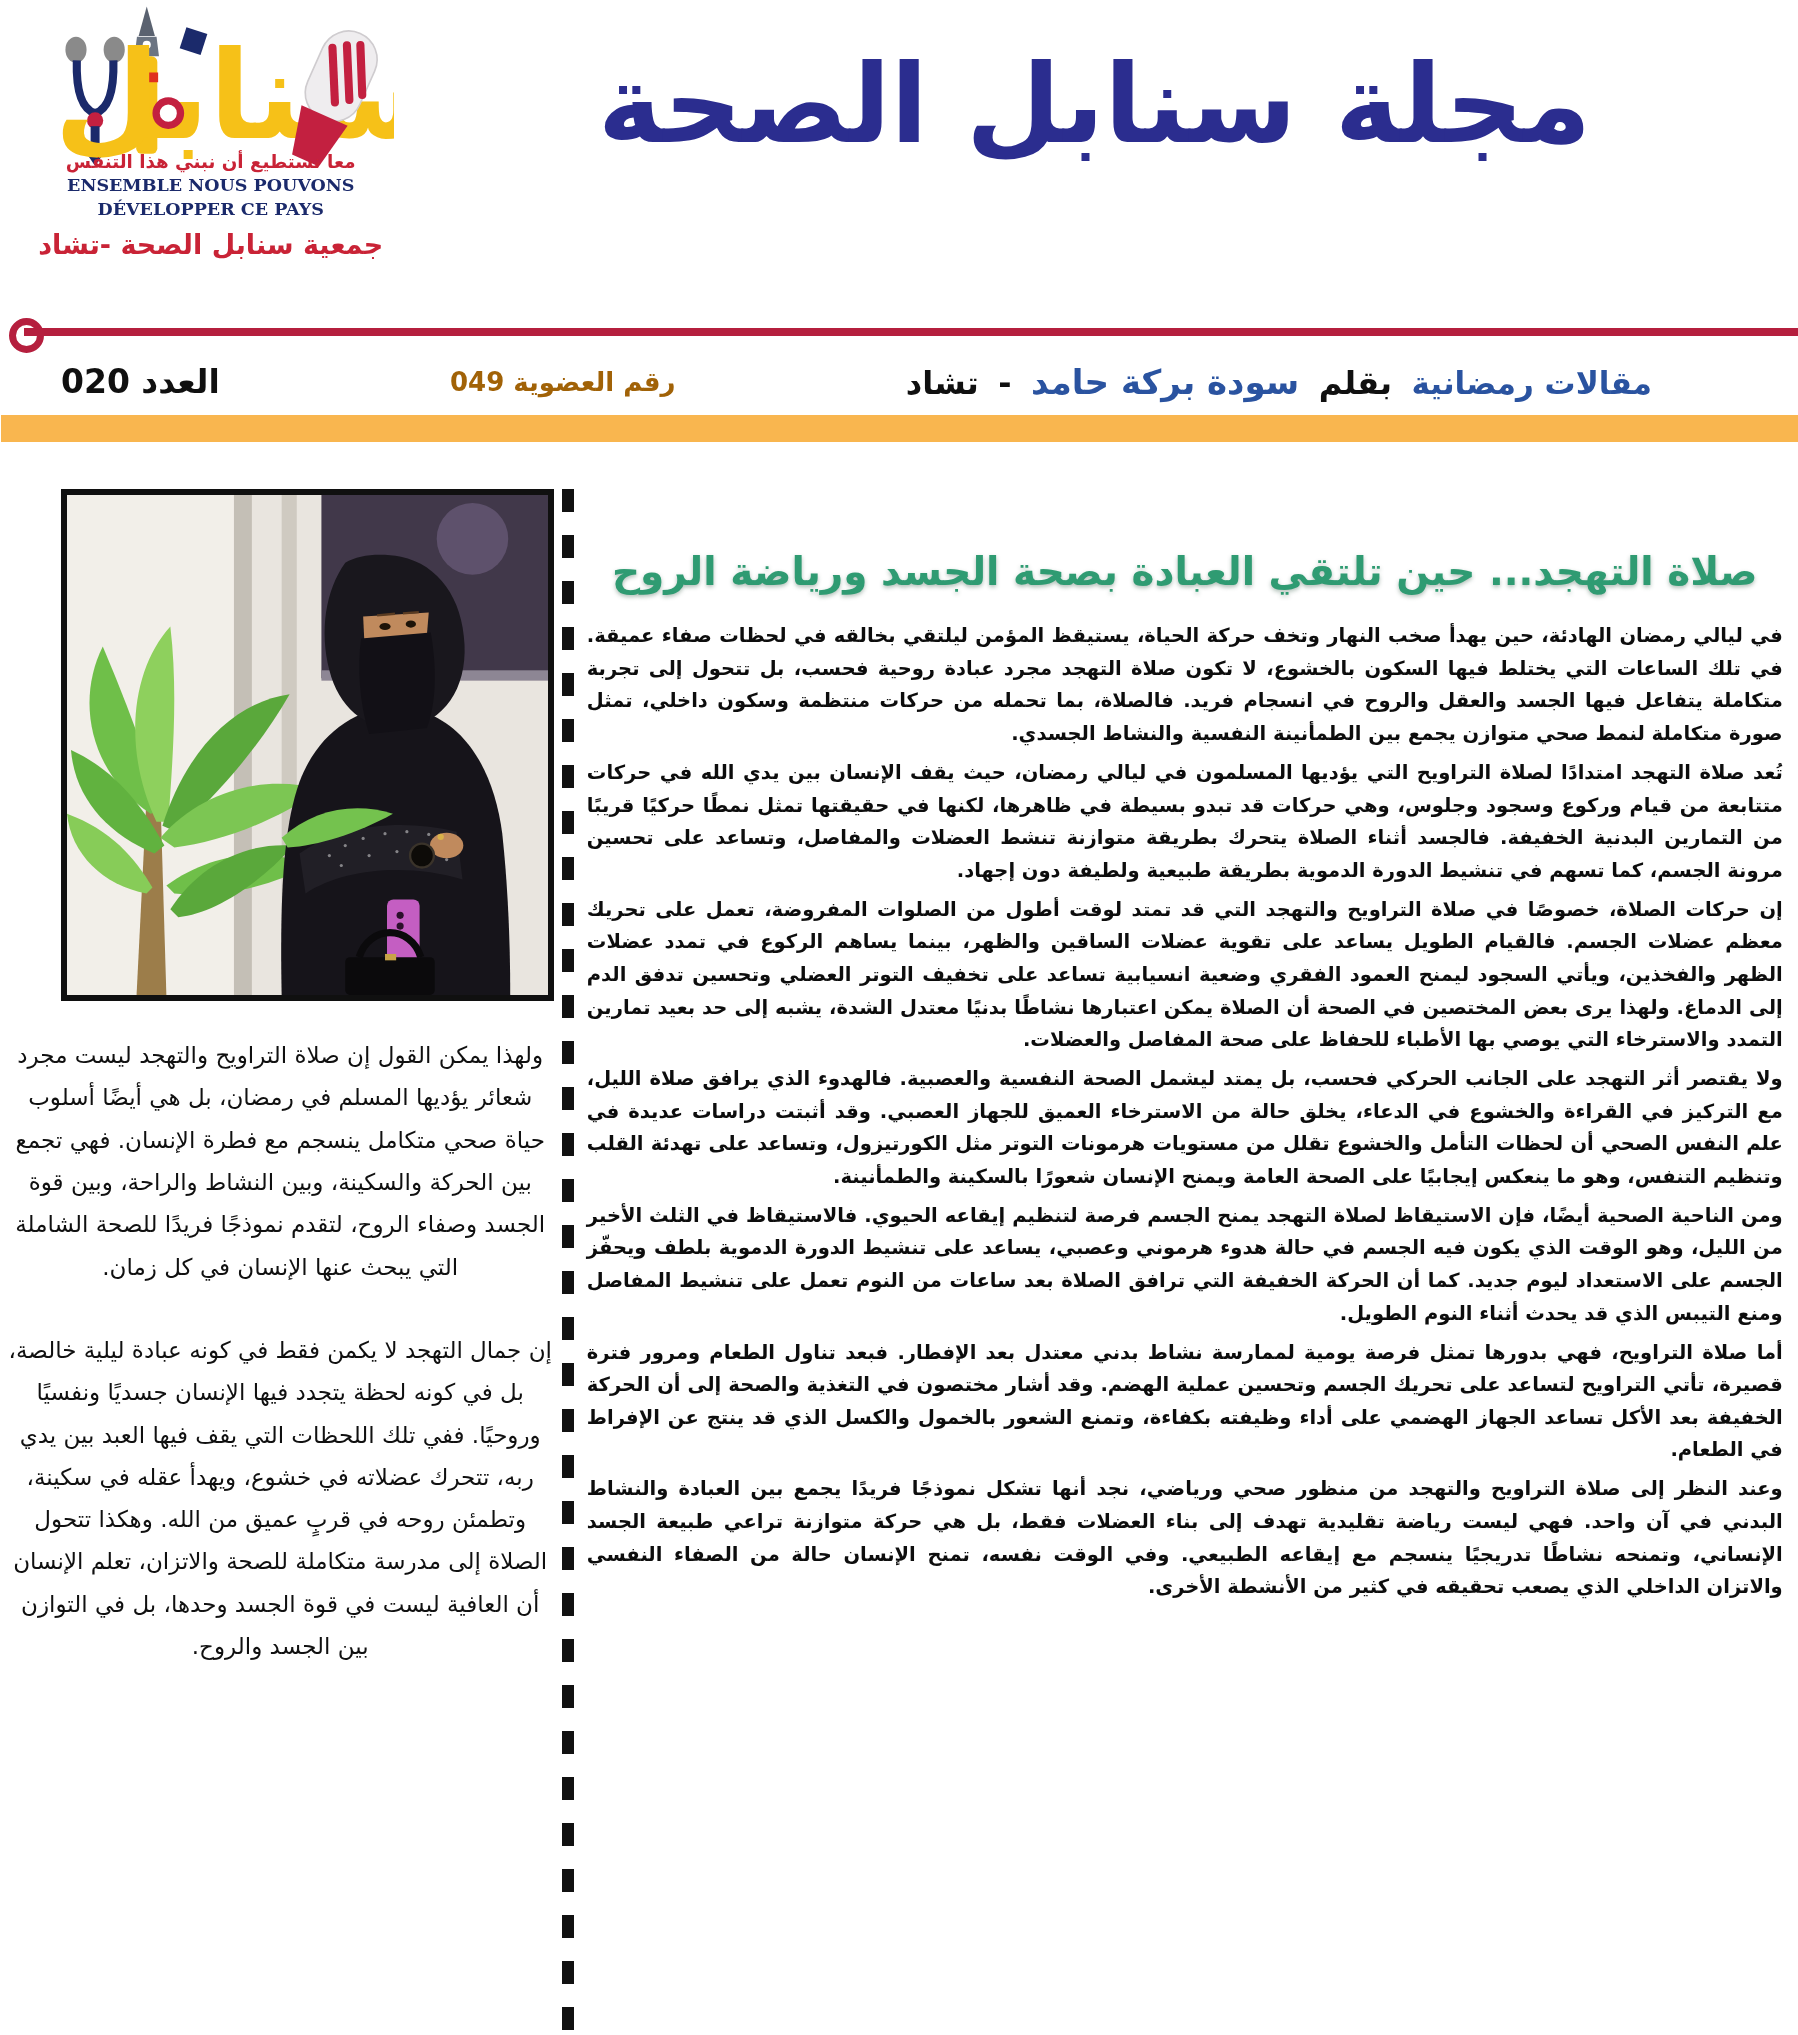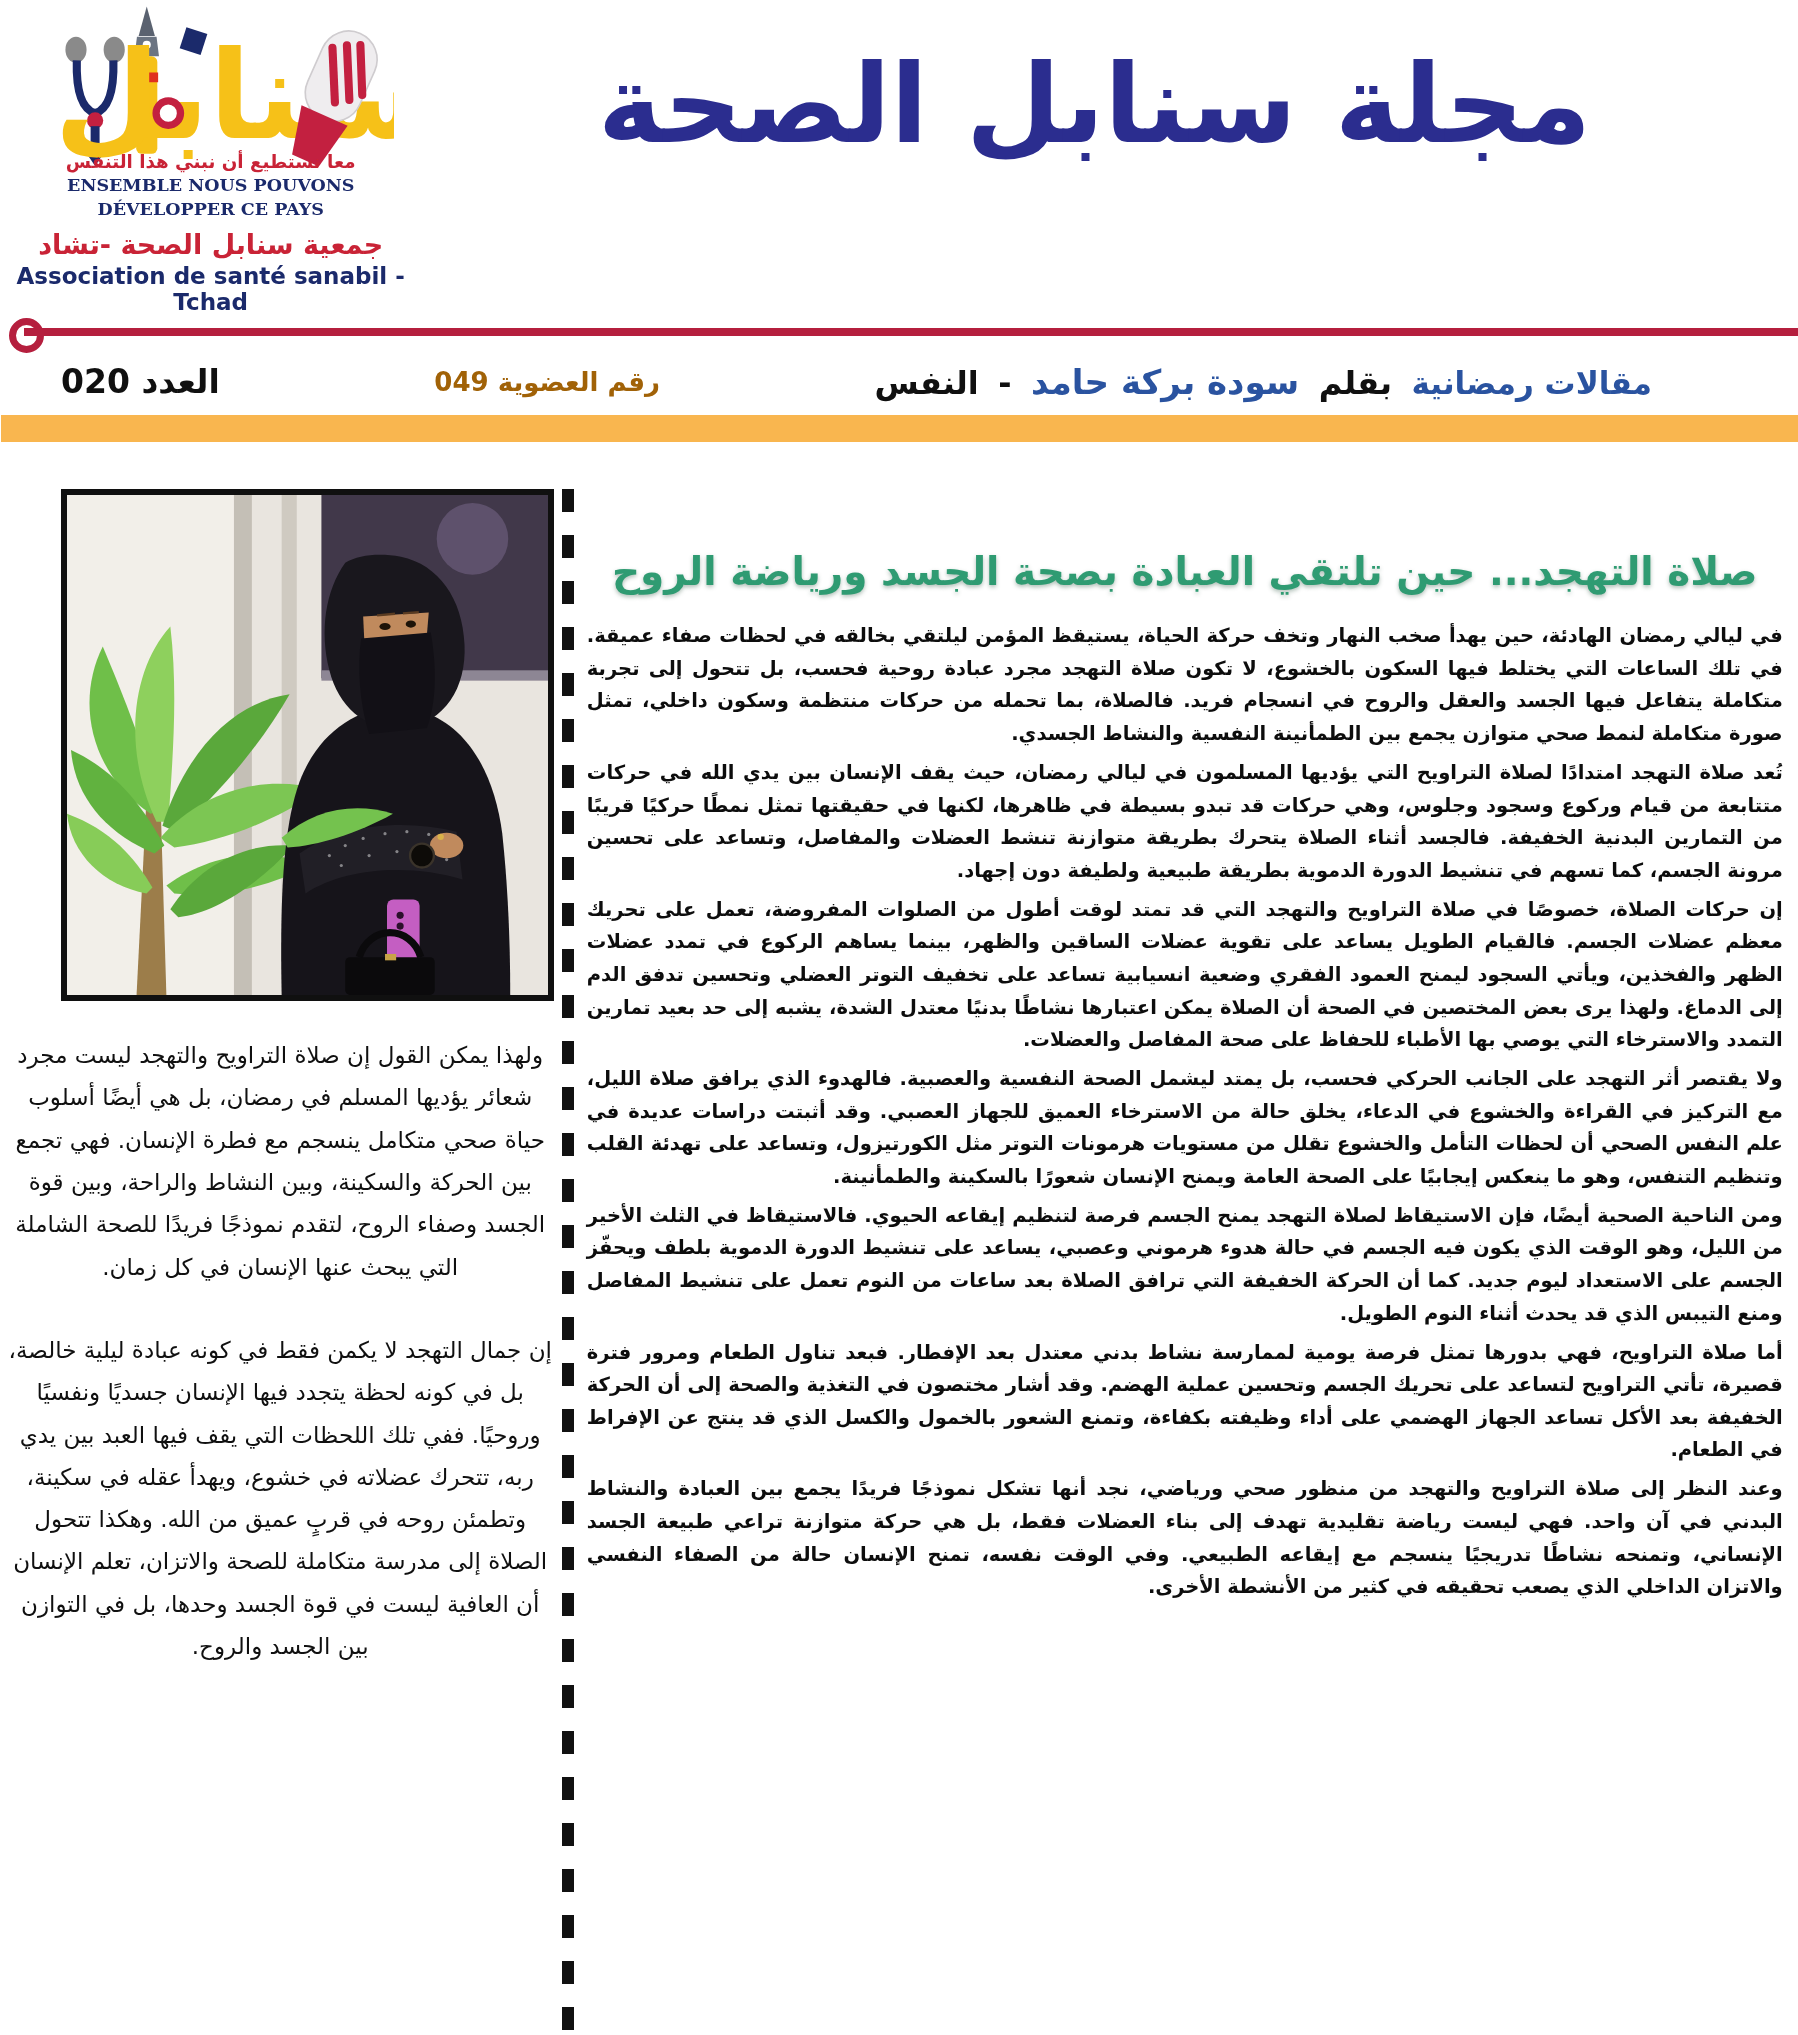--- a/index.html
+++ b/index.html
@@ -92,34 +92,33 @@
           <line x1="742" y1="100" x2="802" y2="220"></line>
           <line x1="772" y1="86" x2="826" y2="196"></line>
         </g>
         <path d="M700,280 L824,280 L800,400 L728,400 Z" fill="#c32040"></path>
       </g>
     </svg>
     <div class="logo-slogan-ar">معا نستطيع أن نبني هذا التنفس</div>
     <div class="logo-fr">ENSEMBLE NOUS POUVONS</div>
     <div class="logo-fr">DÉVELOPPER CE PAYS</div>
     <div class="logo-assoc-ar">جمعية سنابل الصحة -تشاد</div>
-    <div class="logo-assoc-fr">Association de santé sanabil - Tchad</div>
   </div>
   <div class="magazine-title">مجلة سنابل الصحة</div>
   <div class="red-ring"></div>
   <div class="red-divider"></div>
 </div>
 
 <div class="info-bar">
   <div class="info-right">
     <span class="info-series">مقالات رمضانية</span>
     <span class="info-byline">بقلم</span>
     <span class="info-author">سودة بركة حامد</span>
     <span class="info-dash">-</span>
-    <span class="info-country">النفس</span>
+    <span class="info-country">تشاد</span>
   </div>
   <span class="info-spacer"></span>
   <span class="info-membership">رقم العضوية 049</span>
   <span class="info-spacer"></span>
   <span class="info-issue">العدد 020</span>
 </div>
 <div class="orange-bar"></div>
 
 <div class="content">
 

